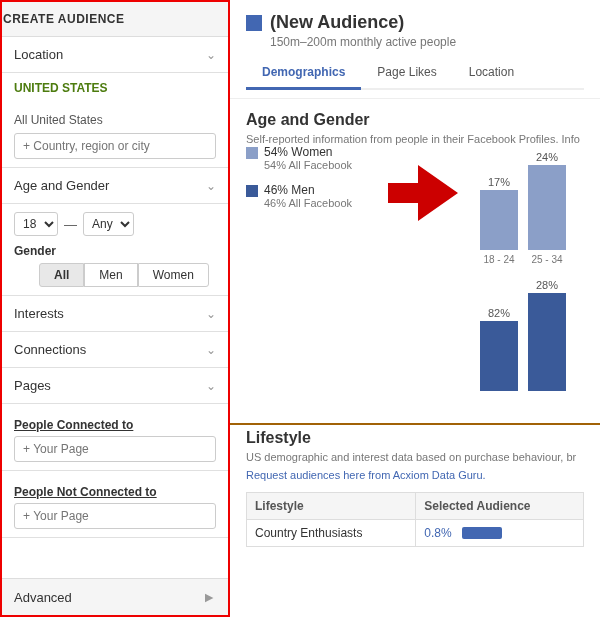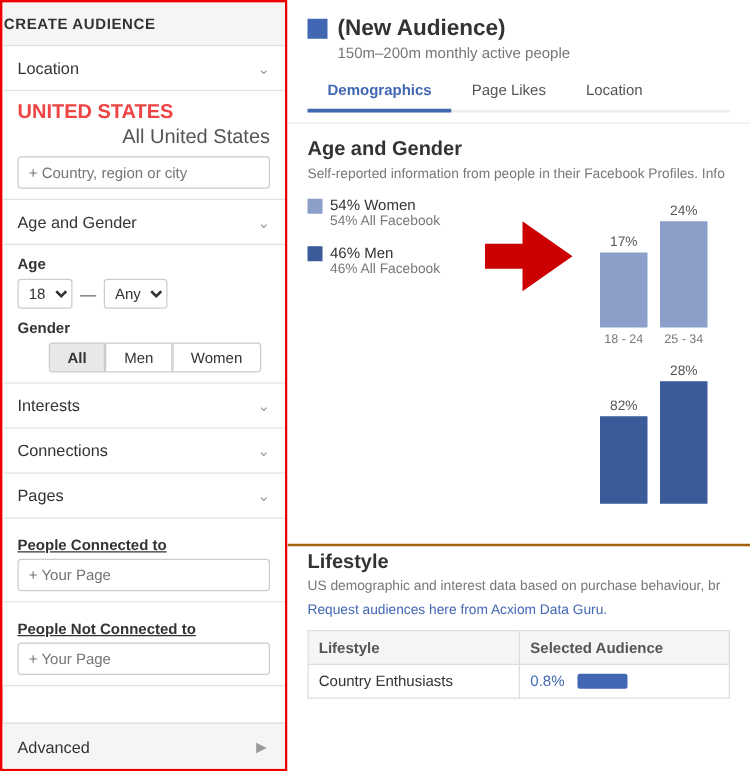--- a/index.html
+++ b/index.html
@@ -41,29 +41,28 @@
       color: #999;
       font-size: 12px;
     }
     .location-content {
       padding: 8px 12px;
       border-bottom: 1px solid #e0e0e0;
       background: #fff;
     }
     .location-title {
       font-weight: bold;
-      font-size: 16px;
-      color: #ef4444;
-      margin-bottom: 2px;
+      font-size: 12px;
+      color: #4d7c0f;
+      margin-bottom: 18px;
     }
     .location-sub {
-      font-size: 16px;
+      font-size: 12px;
       color: #555;
       margin-bottom: 6px;
-      text-align: right;
     }
     .input-field {
       width: 100%;
       border: 1px solid #ccc;
       border-radius: 3px;
       padding: 5px 8px;
       font-size: 12px;
       color: #999;
       outline: none;
       background: #fff;
@@ -210,21 +209,20 @@
     }
     .section-title {
       font-size: 16px;
       font-weight: bold;
       color: #333;
       margin-bottom: 4px;
     }
     .section-desc {
       font-size: 11px;
       color: #777;
-      margin-bottom: 12px;
     }
     .chart-area {
       display: flex;
       align-items: flex-start;
       gap: 12px;
       margin-bottom: 16px;
     }
     .legend-area {
       display: flex;
       flex-direction: column;
@@ -353,21 +351,20 @@
     <div class="location-sub">All United States</div>
     <input class="input-field" type="text" placeholder="+ Country, region or city" style="">
   </div>
 
   <div class="section-row">
     <span class="section-label">Age and Gender</span>
     <span class="chevron">⌄</span>
   </div>
 
   <div class="age-gender-content">
-    <div class="age-label">Age</div>
     <div class="age-row">
       <select class="age-select">
         <option>18</option>
       </select>
       <span class="age-dash">—</span>
       <select class="age-select">
         <option>Any</option>
       </select>
     </div>
     <div class="gender-label">Gender</div>

